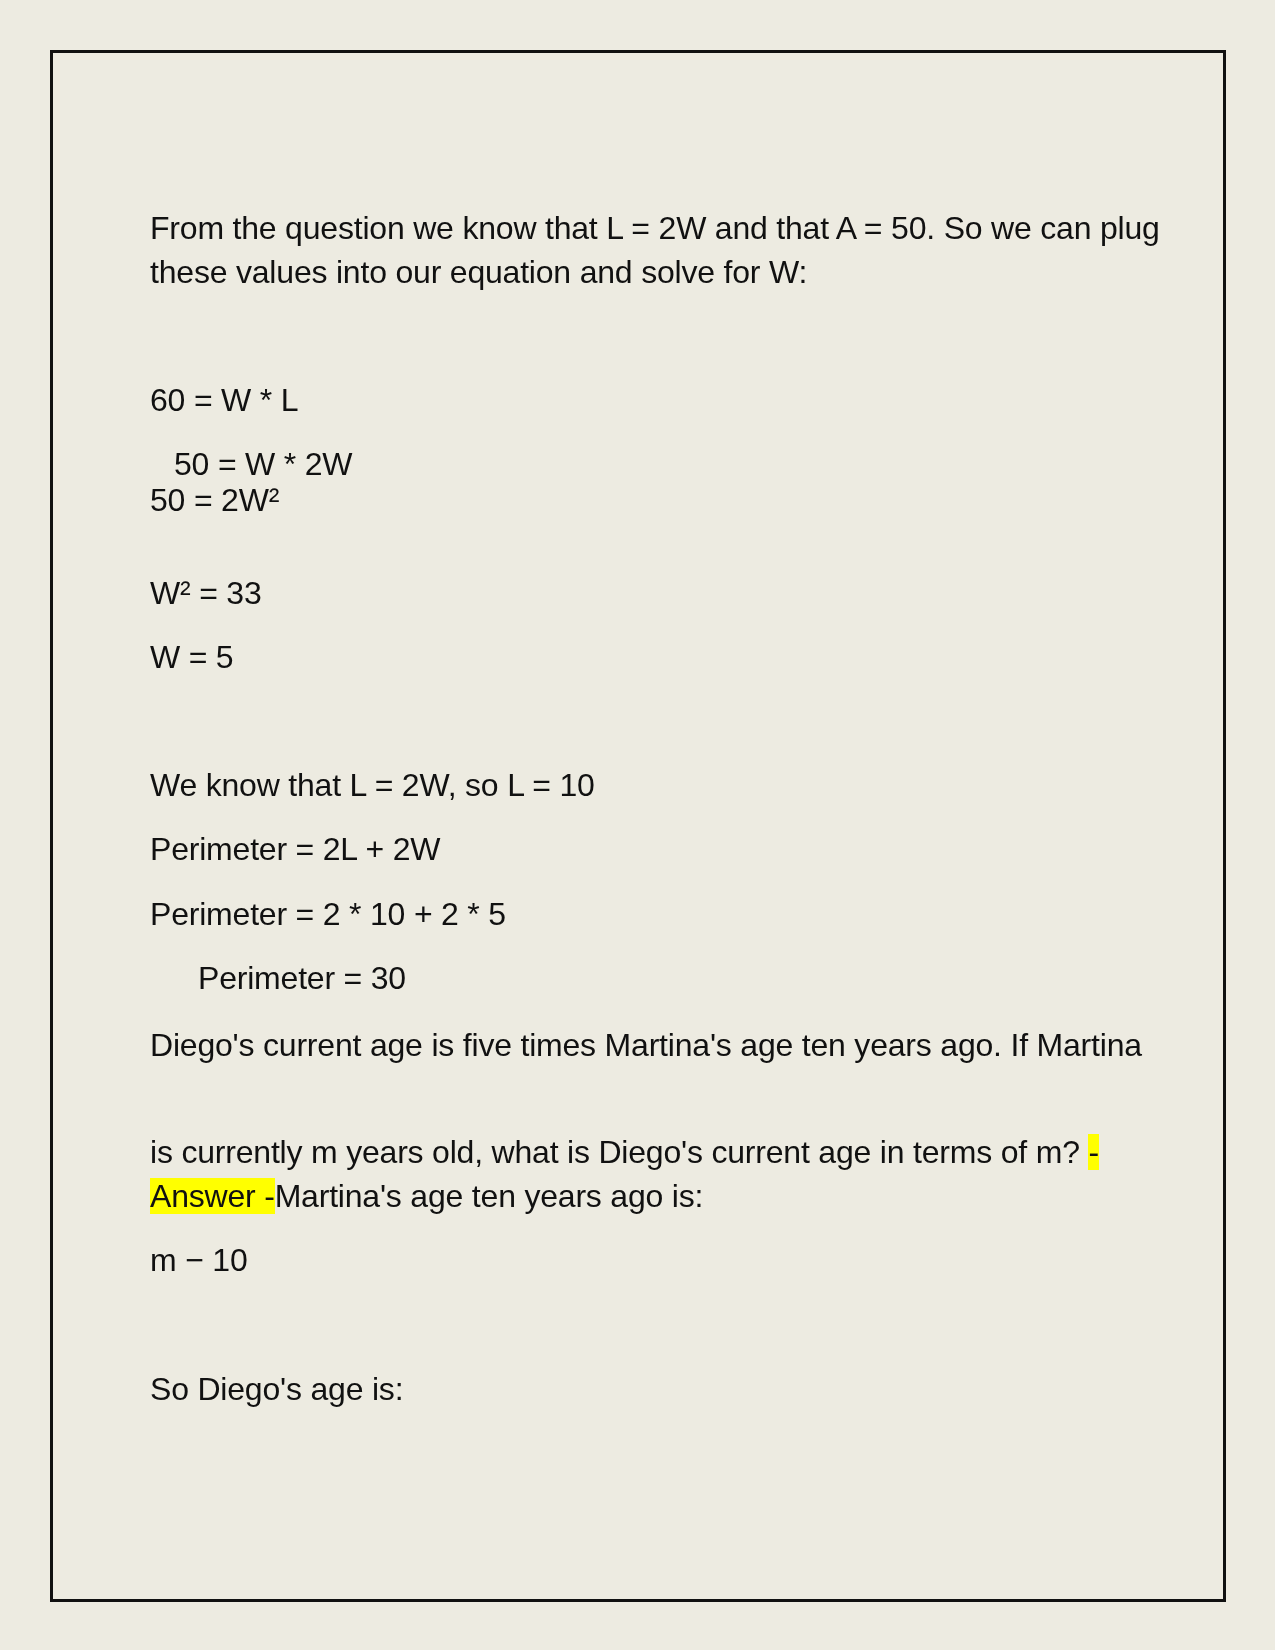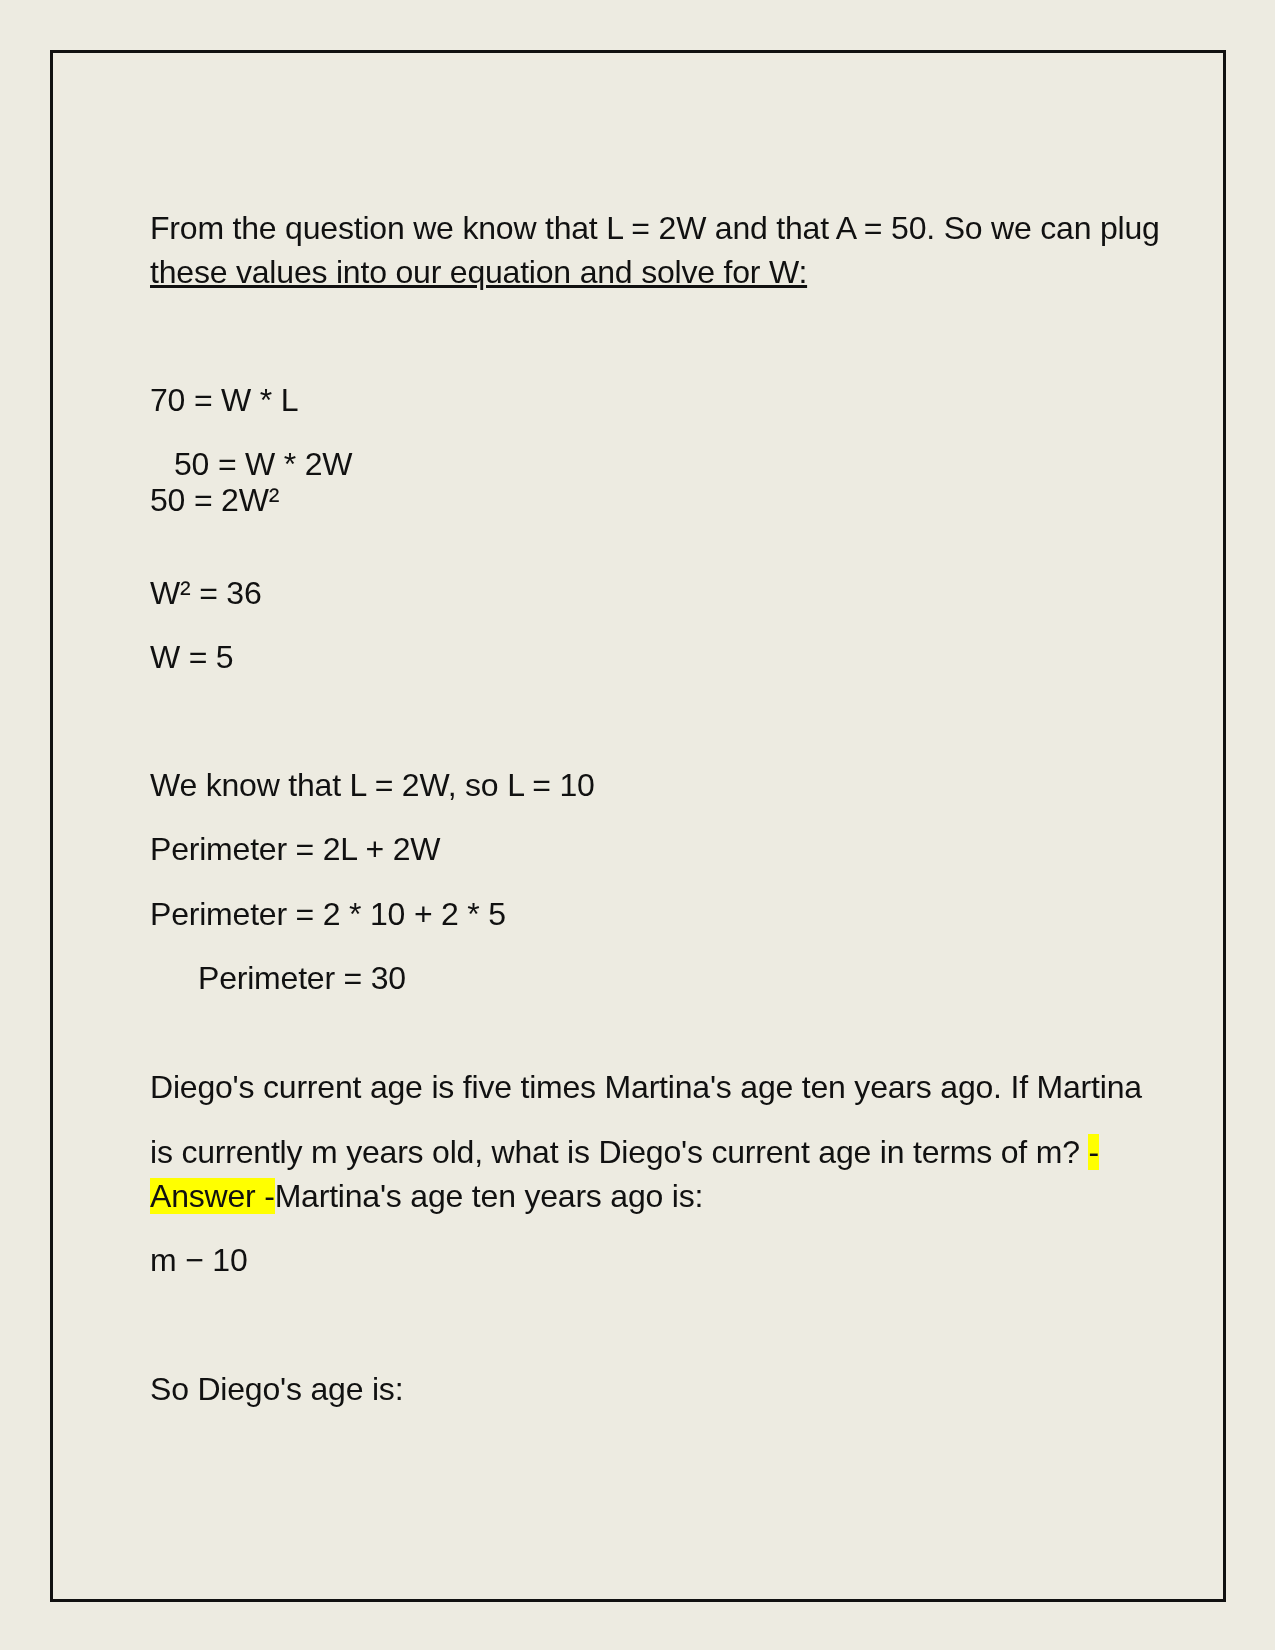--- a/index.html
+++ b/index.html
@@ -35,32 +35,32 @@
   .hl {
     background: #ffff00;
   }
 </style>
 </head>
 <body>
 
 <div class="page-frame"></div>
 
 <div class="line" style="top:211px;">From the question we know that L = 2W and that A = 50. So we can plug</div>
-<div class="line" style="top:255px;text-decoration:underline;">these values into our equation and solve for W:</div>
+<div class="line" style="top:255px;">these values into our equation and solve for W:</div>
 
-<div class="line" style="top:383px;">70 = W * L</div>
+<div class="line" style="top:383px;">60 = W * L</div>
 <div class="line" style="top:447px;margin-left:24px;">50 = W * 2W</div>
 <div class="line" style="top:483px;">50 = 2W²</div>
-<div class="line" style="top:576px;">W² = 36</div>
+<div class="line" style="top:576px;">W² = 33</div>
 <div class="line" style="top:640px;">W = 5</div>
 
 <div class="line" style="top:768px;">We know that L = 2W, so L = 10</div>
 <div class="line" style="top:832px;">Perimeter = 2L + 2W</div>
 <div class="line" style="top:897px;">Perimeter = 2 * 10 + 2 * 5</div>
 <div class="line" style="top:961px;margin-left:48px;">Perimeter = 30</div>
 
-<div class="line" style="top:1028px;margin-top:42px;">Diego's current age is five times Martina's age ten years ago. If Martina</div>
+<div class="line" style="top:1028px;">Diego's current age is five times Martina's age ten years ago. If Martina</div>
 <div class="line" style="top:1135px;text-align:center;"><span>is currently m years old, what is Diego's current age in terms of m? </span><span class="hl">-</span></div>
 <div class="line" style="top:1179px;"><span class="hl">Answer -</span><span>Martina's age ten years ago is:</span></div>
 
 <div class="line" style="top:1243px;">m − 10</div>
 
 <div class="line" style="top:1372px;">So Diego's age is:</div>
 
 </body></html>

